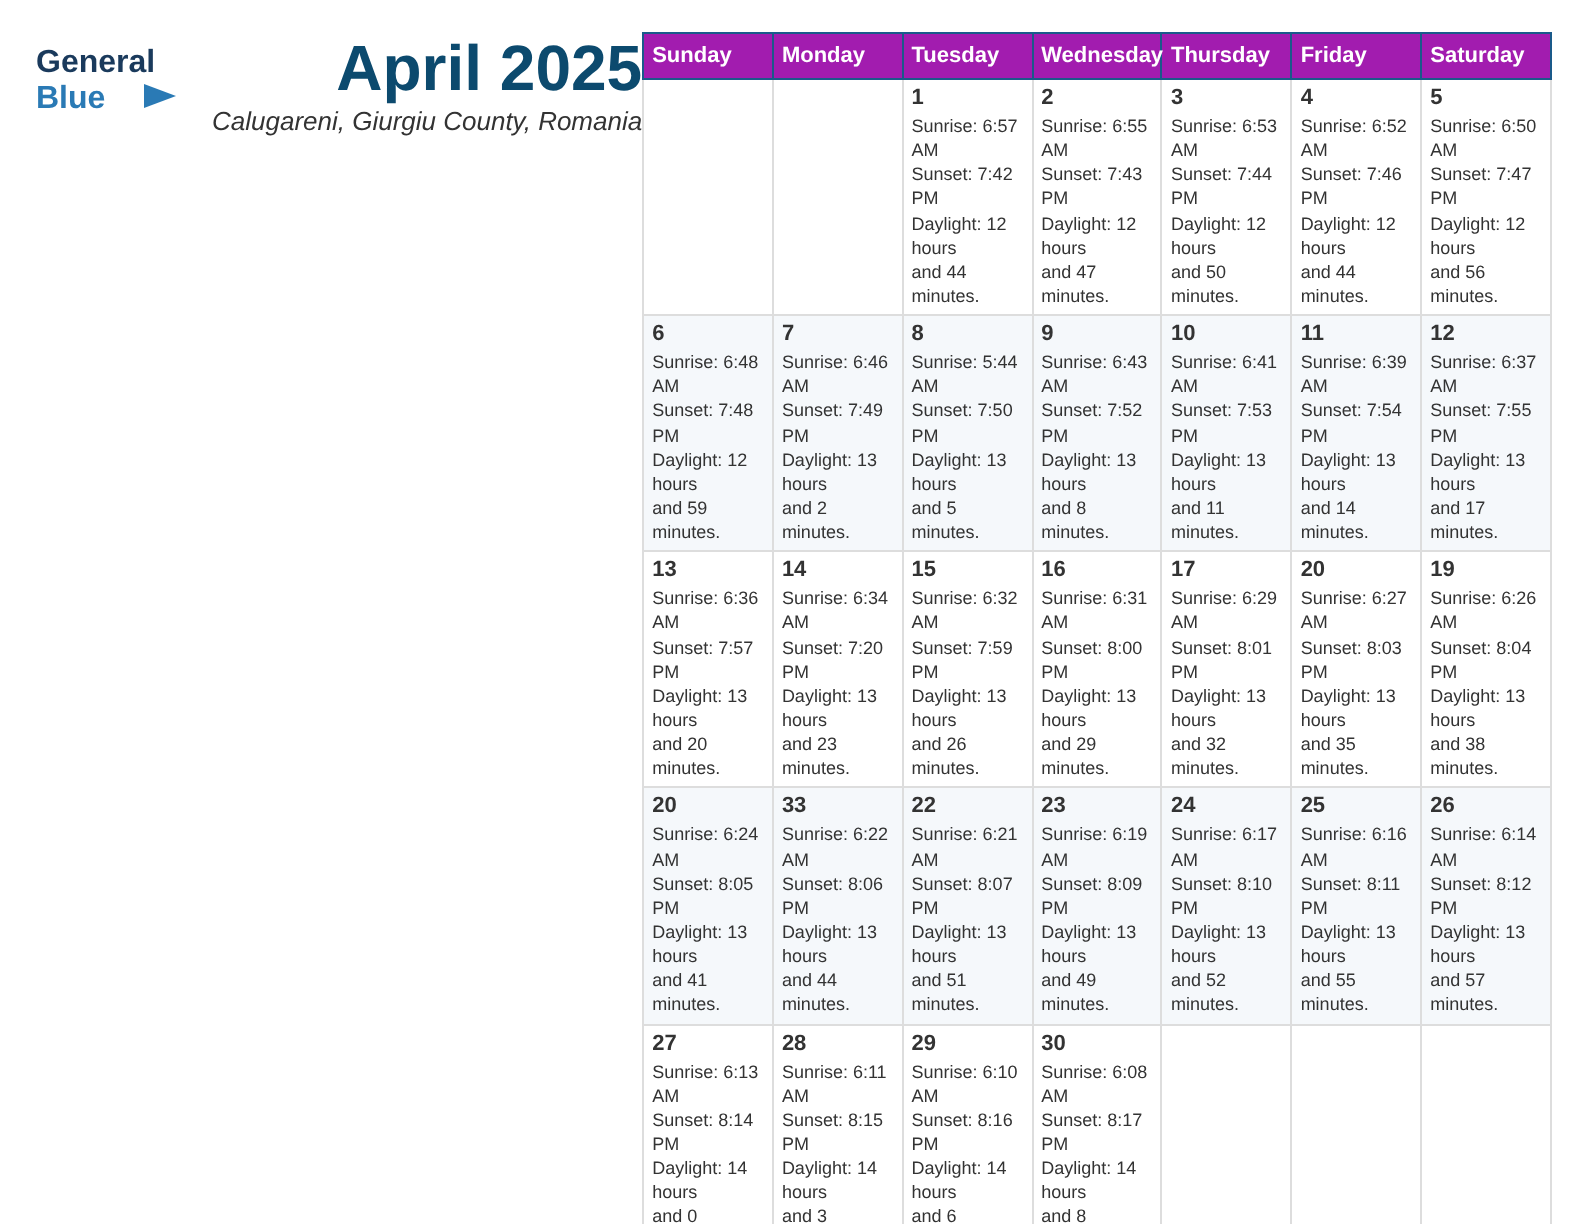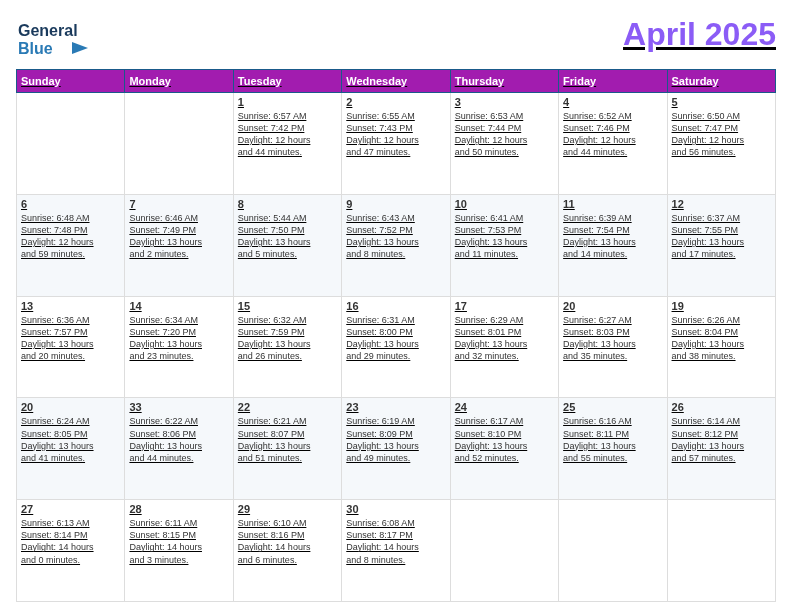--- a/index.html
+++ b/index.html
@@ -8,36 +8,35 @@
       background: #fff;
       width: 792px;
       height: 612px;
       overflow: hidden;
     }
     .page {
       width: 792px;
       height: 612px;
       padding: 16px 16px 10px 16px;
       display: flex;
-      flex-direction: column;
-      text-decoration: underline;
+      flex-direction: row;
     }
     .header {
       display: flex;
       justify-content: space-between;
       align-items: flex-start;
       margin-bottom: 8px;
     }
     .title-section {
       text-align: right;
     }
     .month-title {
       font-size: 32px;
       font-weight: bold;
-      color: #8b5cf6;
+      color: #0c4a6e;
     }
     .location {
       font-size: 13px;
       color: #333;
       font-style: italic;
     }
     .calendar {
       flex: 1;
       border: 1px solid #ccc;
       border-collapse: collapse;
@@ -98,20 +97,21 @@
   <div class="header">
     <div class="logo-wrap">
       <svg class="logo-svg" viewBox="0 0 90 45">
         <text x="2" y="20" font-family="Arial" font-weight="bold" font-size="16" fill="#1a3a5c">General</text>
         <text x="2" y="38" font-family="Arial" font-weight="bold" font-size="16" fill="#2a7ab5">Blue</text>
         <polygon points="56,26 56,38 72,32" fill="#2a7ab5"></polygon>
       </svg>
     </div>
     <div class="title-section">
       <div class="month-title">April 2025</div>
+      <div class="location">Calugareni, Giurgiu County, Romania</div>
     </div>
   </div>
 
   <table class="calendar">
     <thead>
       <tr>
       <th>Sunday</th>
           <th>Monday</th>
           <th>Tuesday</th>
           <th>Wednesday</th>

